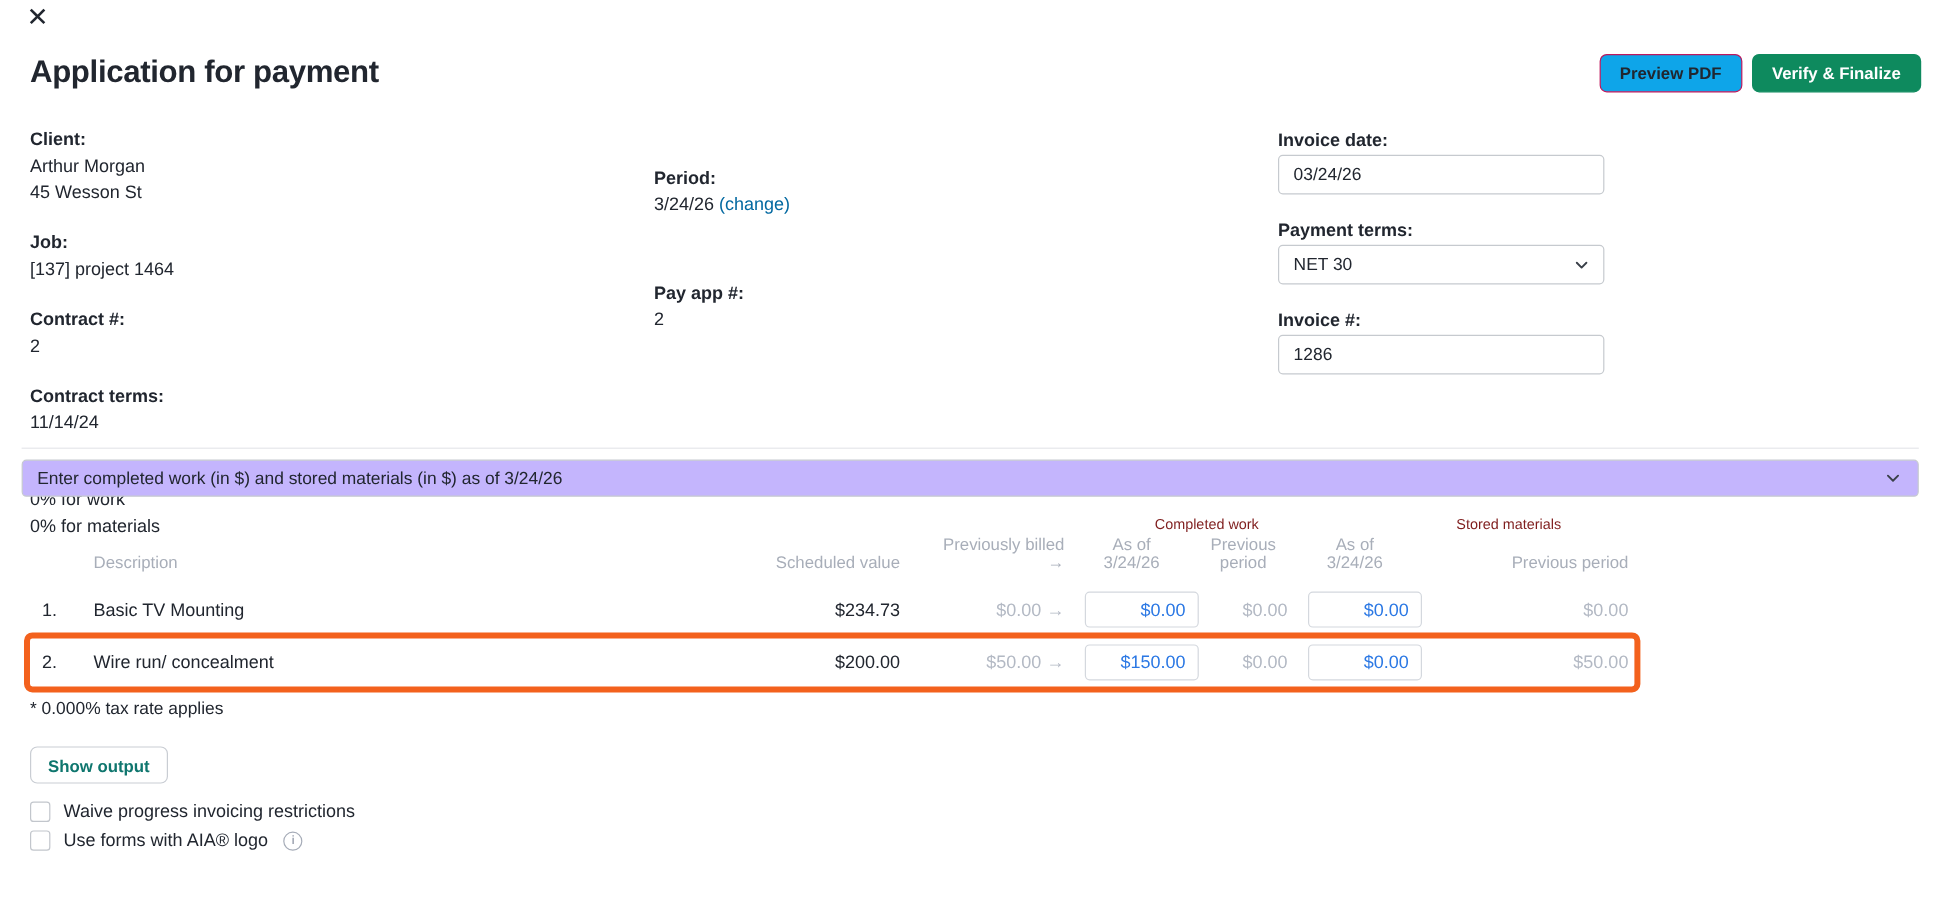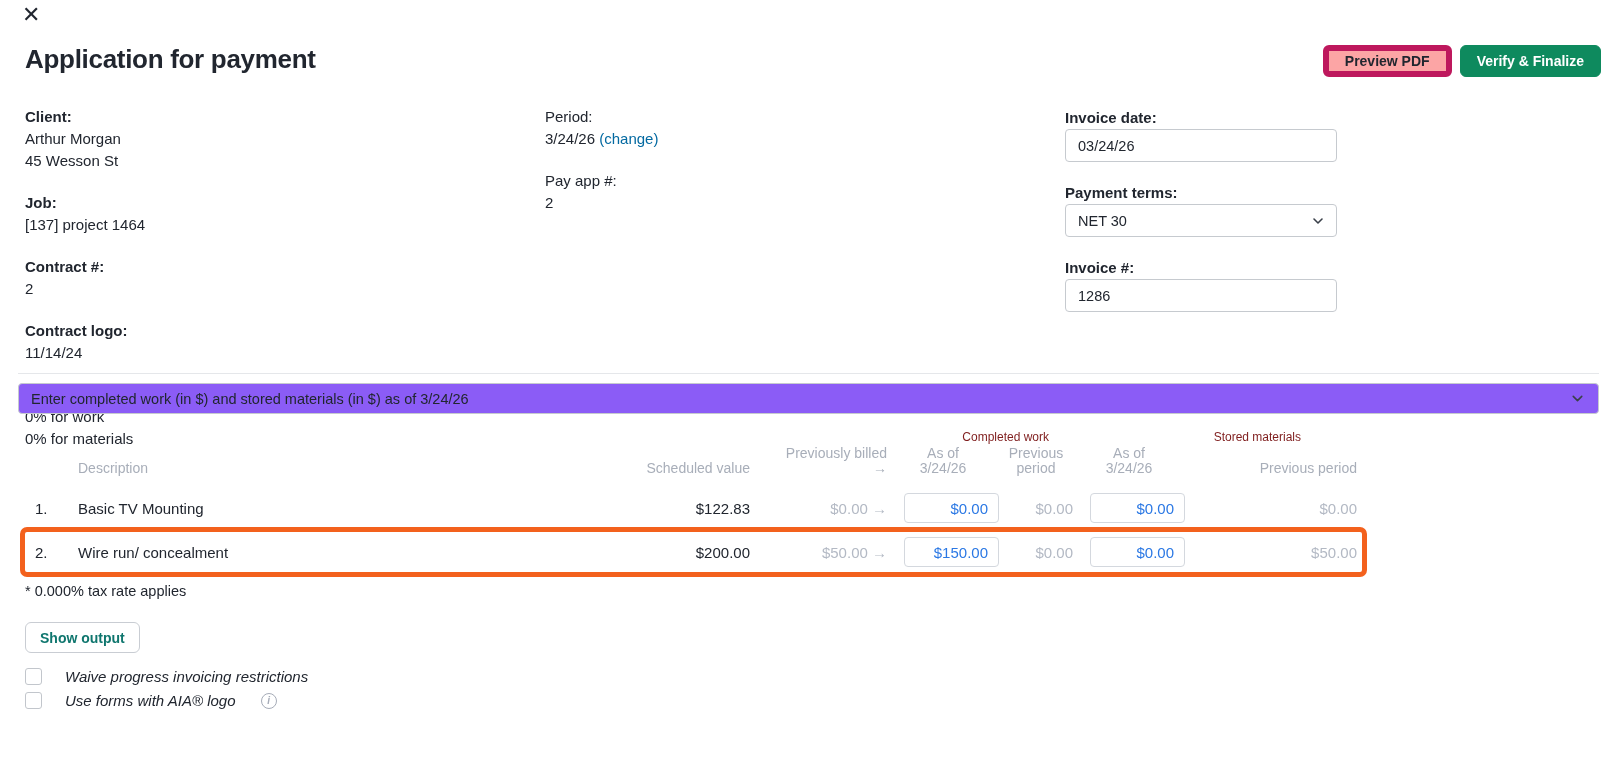--- a/index.html
+++ b/index.html
@@ -8,46 +8,46 @@
     position:relative; width:1617px; height:757px; background:#fff; overflow:hidden;
     font-family:"Liberation Sans","DejaVu Sans",sans-serif; color:#21262f; font-size:15px;
   }
   
   .close-btn { position:absolute; left:22px; top:4px; font-size:22px; font-weight:400;
     background:none; border:none; cursor:pointer; color:#21262f; line-height:1; }
   .page-title { position:absolute; left:25px; top:44px; font-size:26px; font-weight:700; letter-spacing:-0.3px; }
   .actions { position:absolute; top:45px; right:16px; display:flex; gap:8px; }
   .btn { height:32px; padding:0 16px; border-radius:6px; font-family:inherit; font-size:14px;
     font-weight:700; cursor:pointer; }
-  .btn-secondary { background:#fca5a5; border:6px solid #be185d; color:#21262f; }
+  .btn-secondary { background:#0ea5e9; border:1px solid #be185d; color:#21262f; }
   .btn-primary { background:#0e8a5e; border:1px solid #0e8a5e; color:#fff; }
 
   
   .col { position:absolute; top:106px; }
   .col-a { left:25px; width:500px; }
   .col-b { left:545px; width:500px; }
   .col-c { left:1065px; top:100px; width:495px; }
   .drow { display:flex; margin-bottom:20px; line-height:22px;flex-direction:column; }
   .col-a .dlabel { width:217px; font-weight:700; flex:none; }
-  .col-b .dlabel { width:220px; font-weight:400; flex:none; }
+  .col-b .dlabel { width:220px; font-weight:700; flex:none;margin-top:32px; }
   .col-c .dlabel { width:218px; font-weight:700; flex:none; padding-top:7px; }
   .dvalue { color:#21262f; }
   .link { color:#0369a1; text-decoration:none; cursor:pointer; }
   .col-c .drow { margin-bottom:13px; align-items:flex-start; }
   .field-input { width:272px; height:33px; border:1px solid #c6cacf; border-radius:4px;
     padding:0 12px; font-family:inherit; font-size:14.5px; color:#21262f; }
   .select { width:272px; height:33px; border:1px solid #c6cacf; border-radius:4px;
     padding:0 10px 0 12px; display:flex; align-items:center; justify-content:space-between;
     font-size:14.5px; cursor:pointer; background:#fff; }
 
   
   .divider { position:absolute; top:373px; left:18px; right:18px; height:1px; background:#e5e7ea; }
   .section-bar { position:absolute; top:383px; left:18px; width:1581px; height:31px;
     border:1px solid #c6cacf; border-radius:4px; display:flex; align-items:center;
-    justify-content:space-between; padding:0 12px; font-size:14.5px; cursor:pointer; background:#8b5cf6; }
+    justify-content:space-between; padding:0 12px; font-size:14.5px; cursor:pointer; background:#c4b5fd; }
 
   
   .table { position:absolute; top:430px; left:25px; width:1337px; }
   .trow { display:grid; grid-template-columns:53px 520px 152px 137px 112px 74px 112px 172px; align-items:center; }
   .ghead-row { margin-bottom:2px; }
   .ghead { grid-column:5 / span 2; text-align:right; color:#7f1d1d; font-size:12px; padding-right:24px; }
   .ghead-stored { grid-column:7 / span 2; padding-right:56px; }
   .chead-row { align-items:end; padding-bottom:8px; }
   .chead { color:#a8aeb9; font-size:14px; line-height:15px; }
   .al-r { text-align:right; }
@@ -61,21 +61,21 @@
   .cell-input { width:95px; height:30px; border:1px solid #d4d8de; border-radius:4px;
     text-align:right; padding:0 10px; font-family:inherit; font-size:15px; color:#2b78e4;
     justify-self:end; background:#fff; }
   .footnote { position:absolute; top:583px; left:25px; font-size:14.5px;text-align:center; }
 
   
   .show-output { position:absolute; top:622px; left:25px; height:31px; padding:0 14px;
     background:#fff; border:1px solid #c9cdd3; border-radius:6px; font-family:inherit;
     font-size:14px; font-weight:700; color:#0f766e; cursor:pointer; }
   .checks { position:absolute; top:668px; left:25px; display:flex; flex-direction:column; gap:7px; }
-  .check-row { display:flex; align-items:center; gap:23px; font-size:15px;font-style:italic; }
+  .check-row { display:flex; align-items:center; gap:11px; font-size:15px; }
   .checkbox { width:17px; height:17px; border:1px solid #c2c6cc; border-radius:3px; background:#fff;
     flex:none; cursor:pointer; }
   .info-icon { width:16px; height:16px; border:1px solid #a6acb8; border-radius:50%; color:#a6acb8;
     font-size:10px; display:inline-flex; align-items:center; justify-content:center;
     font-weight:700; margin-left:2px; }
   .chev { flex:none; }
 </style>
 </head>
 <body>
 
@@ -99,21 +99,21 @@
     </div>
     <div class="drow">
       <span class="dlabel">Job:</span>
       <span class="dvalue">[137] project 1464</span>
     </div>
     <div class="drow">
       <span class="dlabel">Contract #:</span>
       <span class="dvalue">2</span>
     </div>
     <div class="drow">
-      <span class="dlabel">Contract logo:</span>
+      <span class="dlabel">Contract terms:</span>
       <span class="dvalue">11/14/24</span>
     </div>
     <div class="drow">
       <span class="dlabel">Retainage:</span>
       <span class="dvalue">
         <span>0% for work</span><br>
         <span>0% for materials</span>
       </span>
     </div>
   </div>
@@ -178,21 +178,21 @@
       </div>
       <div class="chead al-c"><span class="narrow">As of 3/24/26</span></div>
       <div class="chead al-c"><span class="narrow">Previous period</span></div>
       <div class="chead al-c"><span class="narrow">As of 3/24/26</span></div>
       <div class="chead al-r">Previous period</div>
     </div>
 
     <div class="trow data-row">
       <div class="num-cell">1.</div>
       <div>Basic TV Mounting</div>
-      <div class="al-r">$122.83</div>
+      <div class="al-r">$234.73</div>
       <div class="al-r muted">
         <span>$0.00</span>
         <span>→</span>
       </div>
       <input class="cell-input" value="$0.00" style="">
       <div class="al-r muted">$0.00</div>
       <input class="cell-input" value="$0.00" style="">
       <div class="al-r muted">$0.00</div>
     </div>
 

